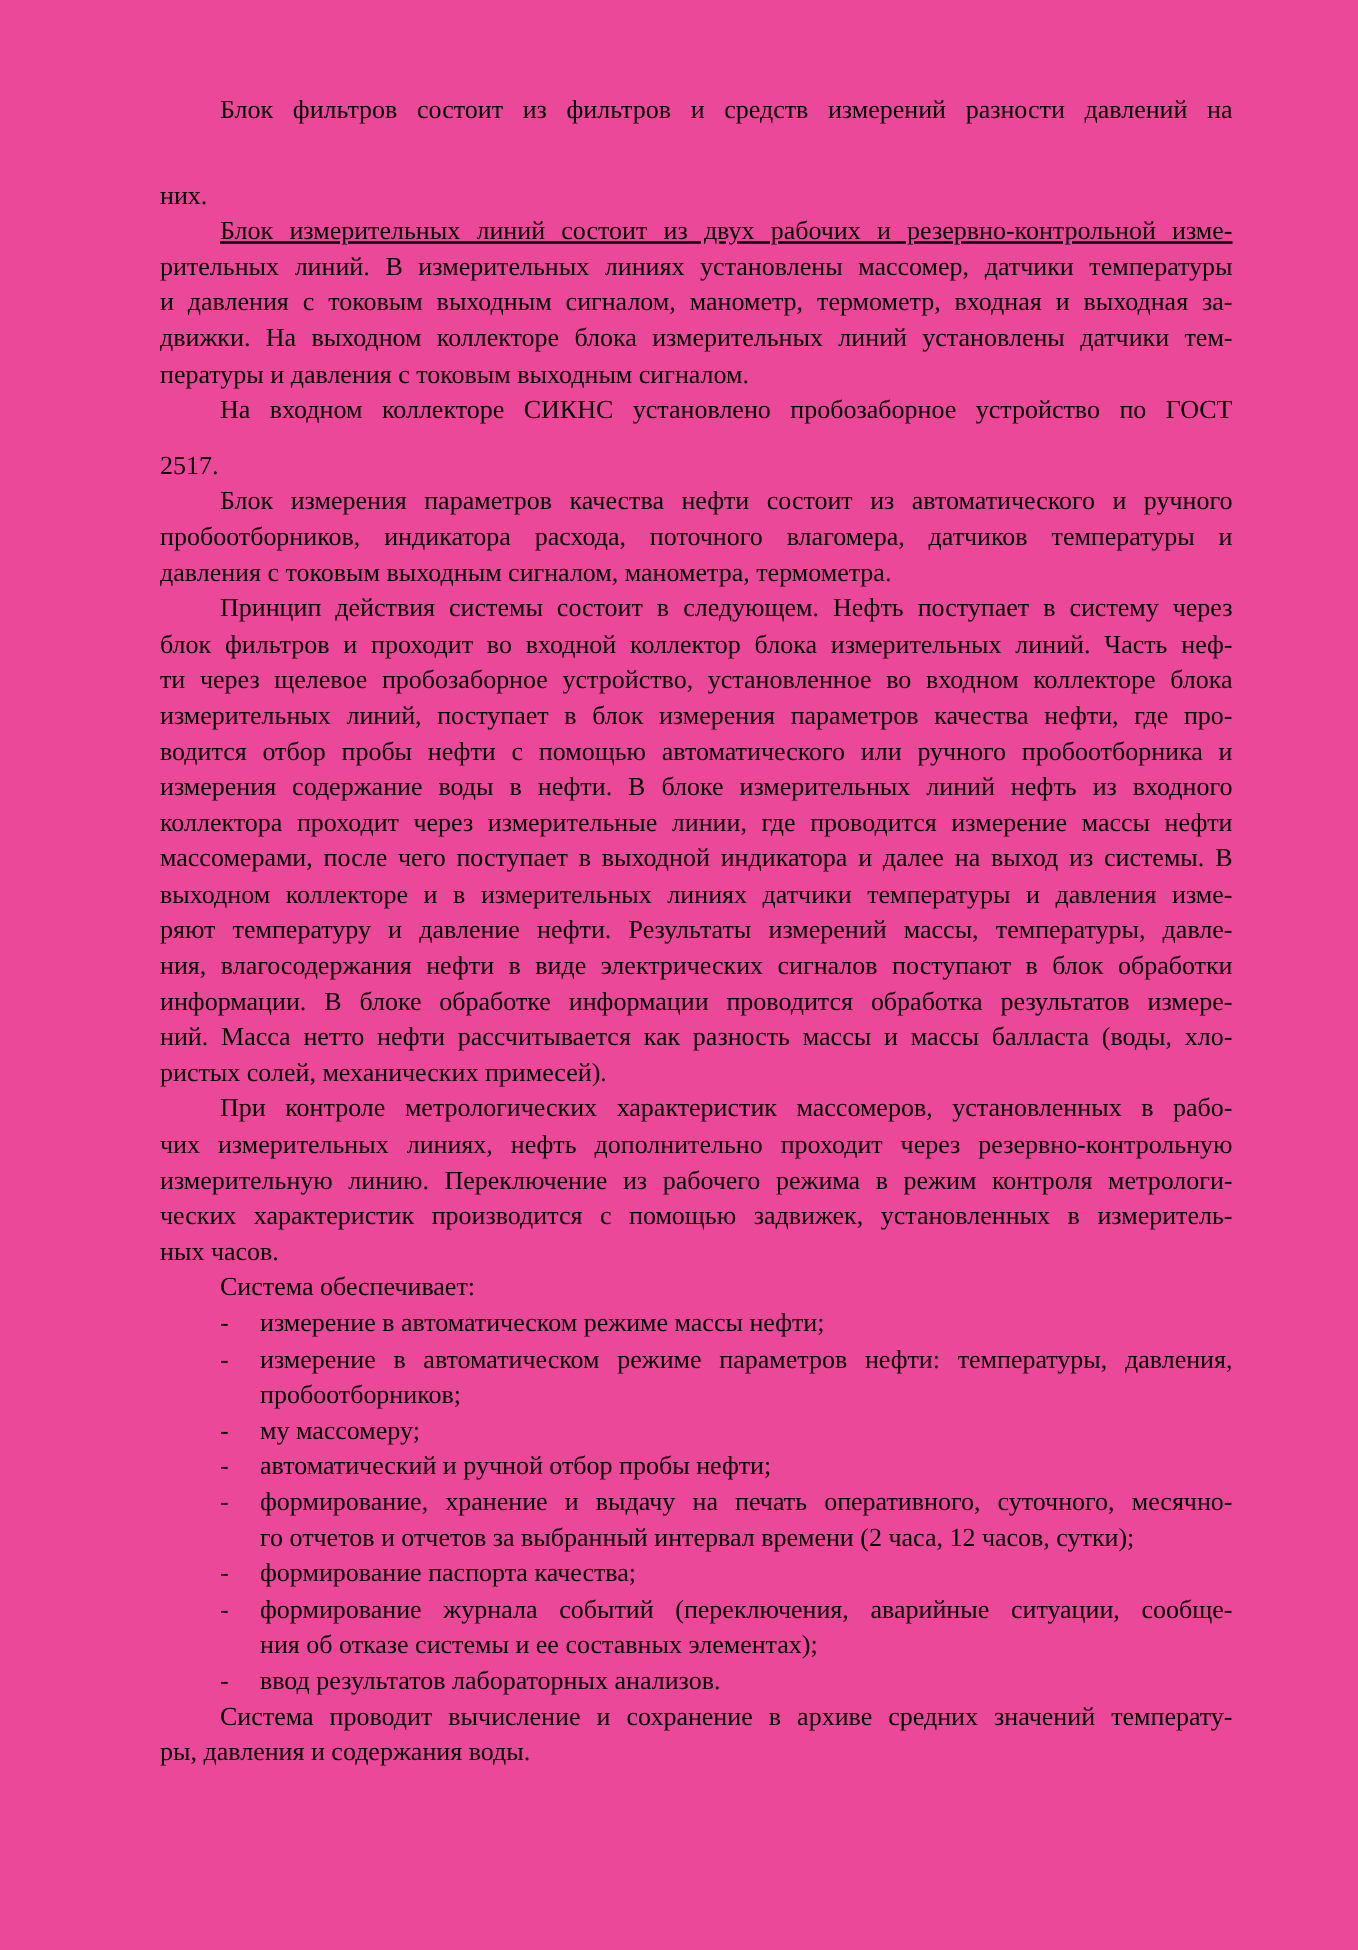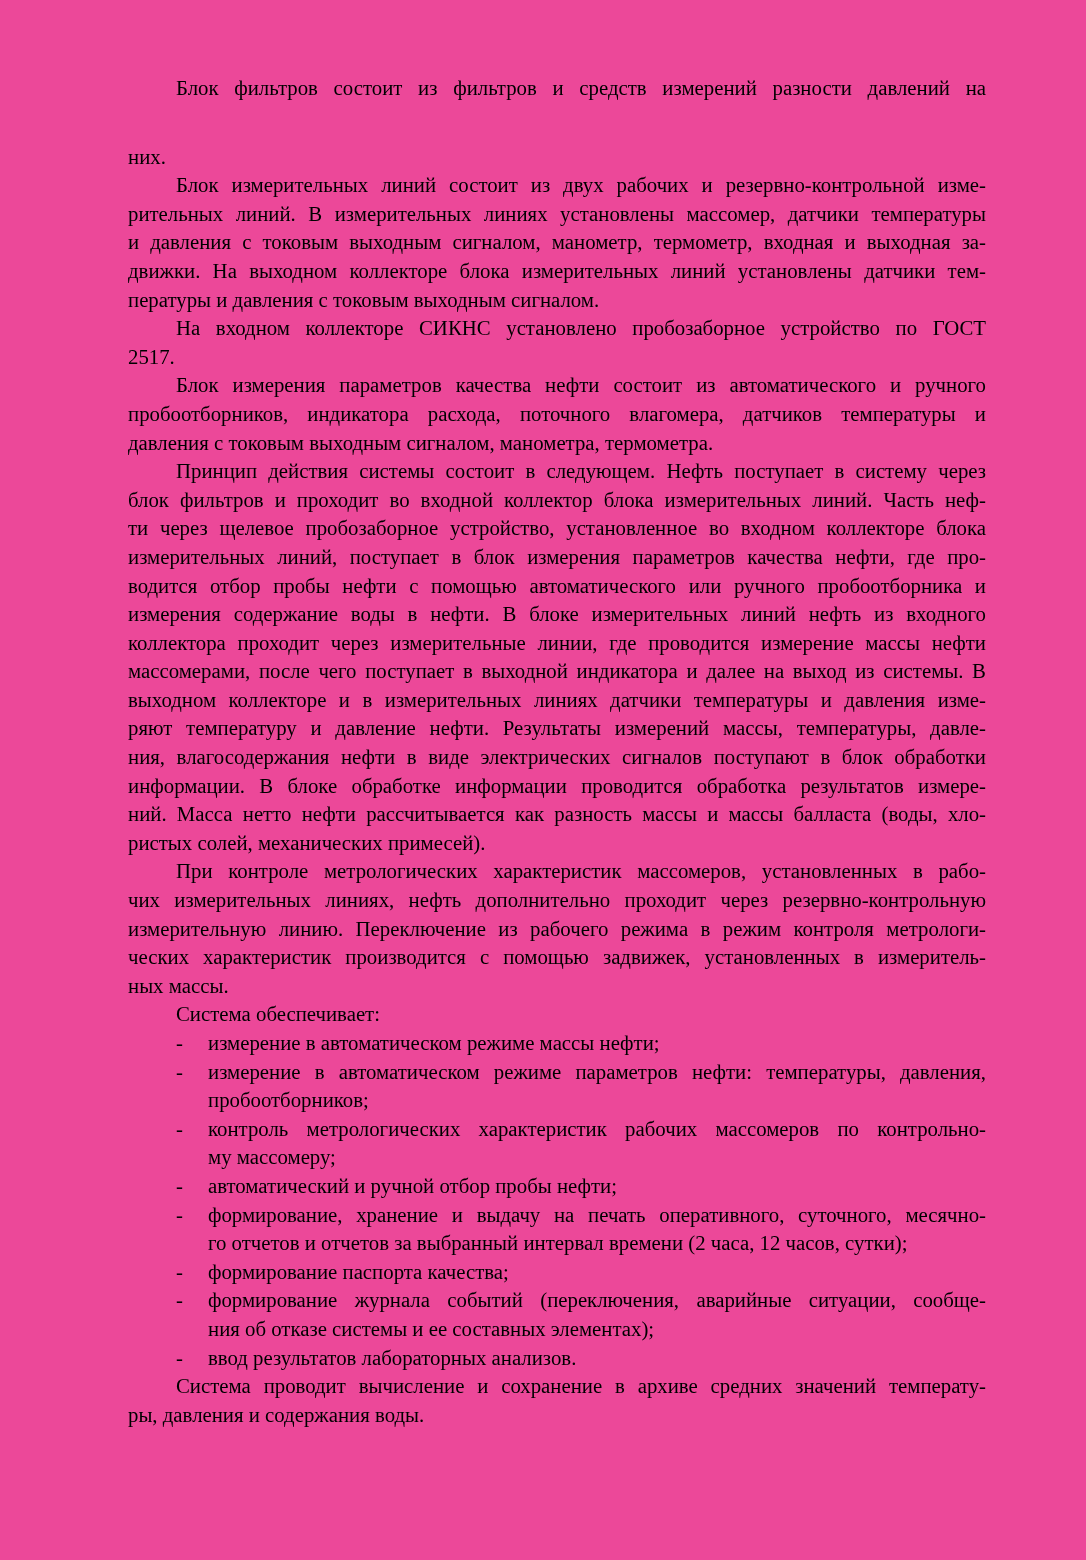--- a/index.html
+++ b/index.html
@@ -81,30 +81,30 @@
 
 <div class="page">
   <div class="doc-body">
 
     <p class="blk">
       <span class="jl" style="width: 858px;"><span class="ti"></span>Блок фильтров состоит из фильтров и средств измерений разности давлений на</span>
       <span class="jl-last" style="width: 858px; margin-top: 40px;">них.</span>
     </p>
 
     <p class="blk">
-      <span class="jl" style="width: 858px;"><span class="ti"></span>Блок измерительных линий состоит из двух рабочих и резервно-контрольной изме-</span>
+      <span class="jl" style="width: 858px; text-decoration: underline;"><span class="ti"></span>Блок измерительных линий состоит из двух рабочих и резервно-контрольной изме-</span>
       <span class="jl" style="width: 858px;">рительных линий. В измерительных линиях установлены массомер, датчики температуры</span>
       <span class="jl" style="width: 858px;">и давления с токовым выходным сигналом, манометр, термометр, входная и выходная за-</span>
       <span class="jl" style="width: 858px;">движки. На выходном коллекторе блока измерительных линий установлены датчики тем-</span>
       <span class="jl-last" style="width: 858px;">пературы и давления с токовым выходным сигналом.</span>
     </p>
 
     <p class="blk">
       <span class="jl" style="width: 858px;"><span class="ti"></span>На входном коллекторе СИКНС установлено пробозаборное устройство по ГОСТ</span>
-      <span class="jl-last" style="width: 858px;">2517.</span>
+      <span class="jl-last" style="width: 858px; margin-top: 16px;">2517.</span>
     </p>
 
     <p class="blk">
       <span class="jl" style="width: 858px;"><span class="ti"></span>Блок измерения параметров качества нефти состоит из автоматического и ручного</span>
       <span class="jl" style="width: 858px;">пробоотборников, индикатора расхода, поточного влагомера, датчиков температуры и</span>
       <span class="jl-last" style="width: 858px;">давления с токовым выходным сигналом, манометра, термометра.</span>
     </p>
 
 
     <p class="blk">
@@ -122,38 +122,37 @@
       <span class="jl" style="width: 858px;">информации. В блоке обработке информации проводится обработка результатов измере-</span>
       <span class="jl" style="width: 858px;">ний. Масса нетто нефти рассчитывается как разность массы и массы балласта (воды, хло-</span>
       <span class="jl-last" style="width: 858px;">ристых солей, механических примесей).</span>
     </p>
 
     <p class="blk">
       <span class="jl" style="width: 858px;"><span class="ti"></span>При контроле метрологических характеристик массомеров, установленных в рабо-</span>
       <span class="jl" style="width: 858px;">чих измерительных линиях, нефть дополнительно проходит через резервно-контрольную</span>
       <span class="jl" style="width: 858px;">измерительную линию. Переключение из рабочего режима в режим контроля метрологи-</span>
       <span class="jl" style="width: 858px;">ческих характеристик производится с помощью задвижек, установленных в измеритель-</span>
-      <span class="jl-last" style="width: 858px;">ных массы.</span>
+      <span class="jl-last" style="width: 858px;">ных часов.</span>
     </p>
 
     <p class="intro-line">Система обеспечивает:</p>
 
     <ul class="bullets">
       <li>
         <span class="dash">-</span>
         <span class="jl-last" style="width: 778px;">измерение в автоматическом режиме массы нефти;</span>
       </li>
       <li>
         <span class="dash">-</span>
         <span class="jl" style="width: 778px;">измерение в автоматическом режиме параметров нефти: температуры, давления,</span>
         <span class="jl-last" style="width: 778px;">пробоотборников;</span>
       </li>
       <li>
         <span class="dash">-</span>
-        <span class="jl" style="width: 778px;">контроль метрологических характеристик рабочих массомеров по контрольно-</span>
         <span class="jl-last" style="width: 778px;">му массомеру;</span>
       </li>
       <li>
         <span class="dash">-</span>
         <span class="jl-last" style="width: 778px;">автоматический и ручной отбор пробы нефти;</span>
       </li>
       <li>
         <span class="dash">-</span>
         <span class="jl" style="width: 778px;">формирование, хранение и выдачу на печать оперативного, суточного, месячно-</span>
         <span class="jl-last" style="width: 778px;">го отчетов и отчетов за выбранный интервал времени (2 часа, 12 часов, сутки);</span>

